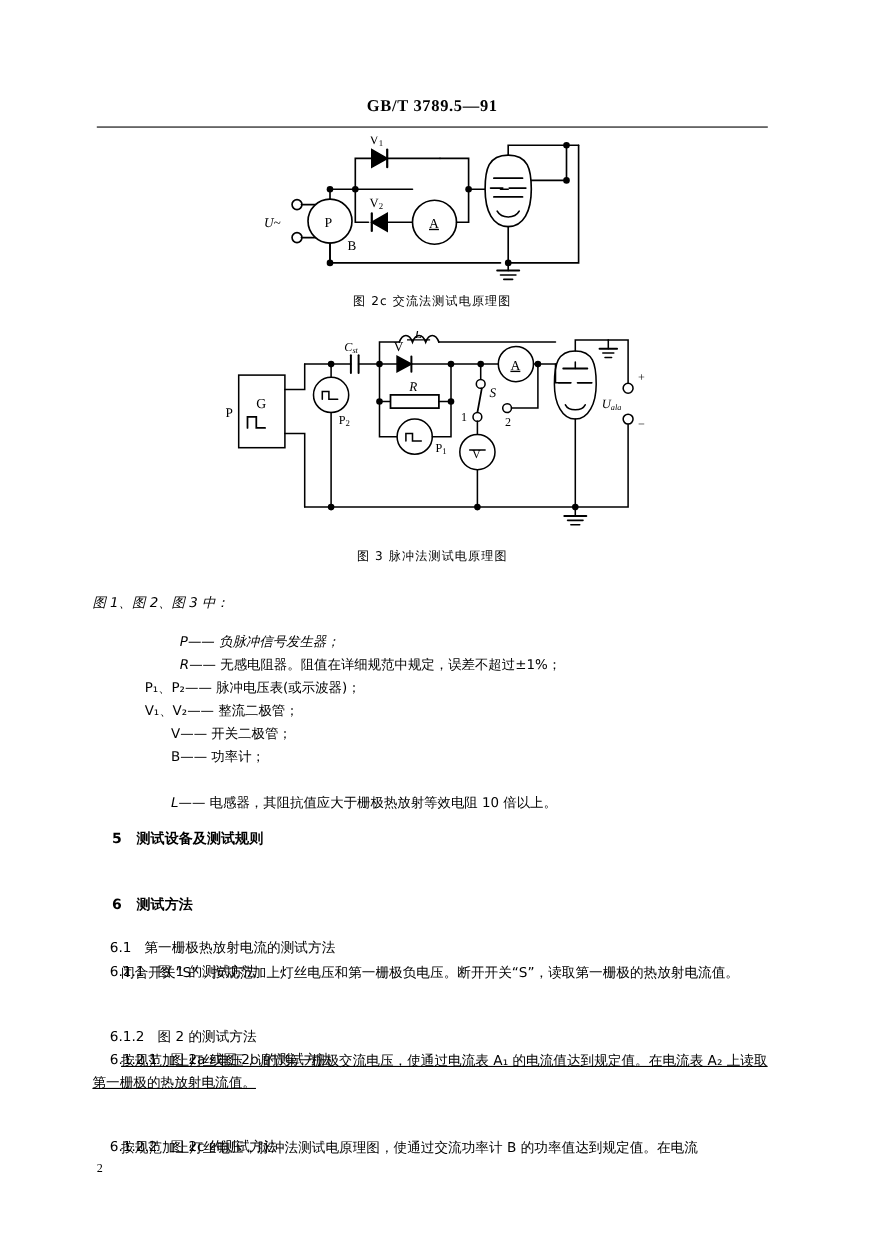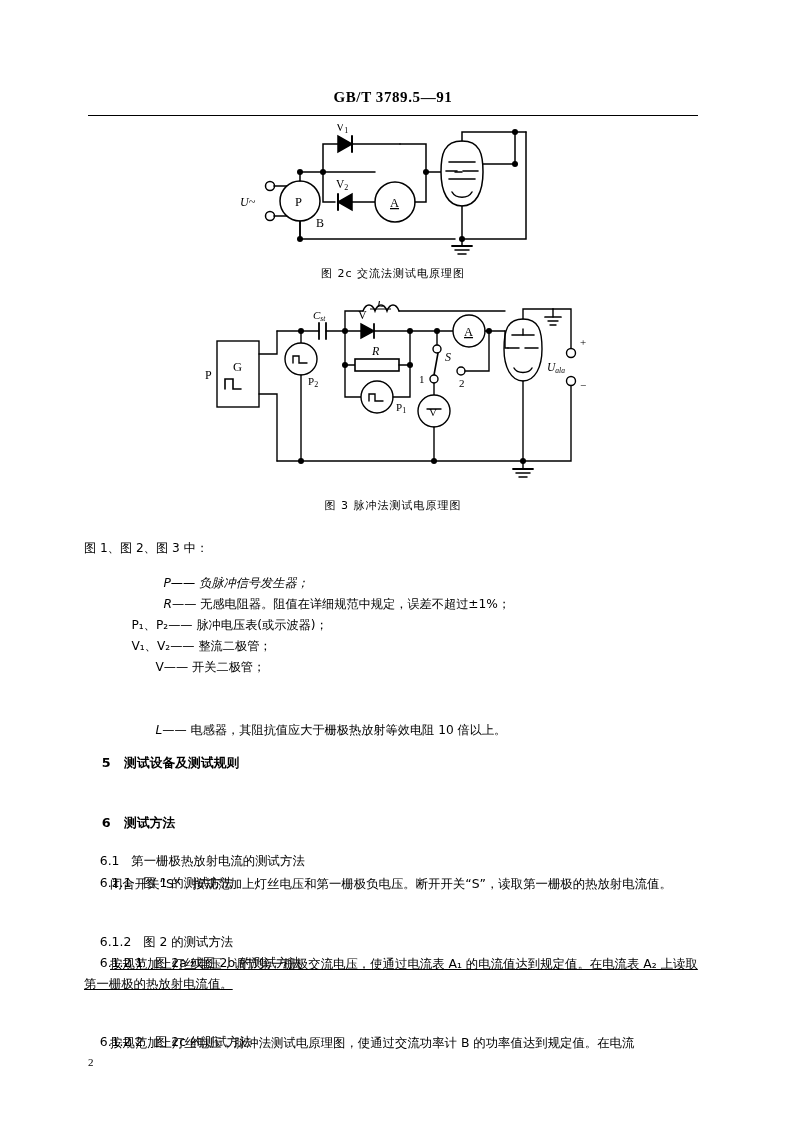--- a/index.html
+++ b/index.html
@@ -294,21 +294,21 @@
         <text x="214" y="82" font-size="11">1</text>
         <text x="254" y="86" font-size="11">2</text>
         <text x="342" y="70" font-size="11.5" font-style="italic">U<tspan font-size="7.5" dy="2">ala</tspan></text>
         <text x="375" y="45" font-size="11">+</text>
         <text x="375" y="88" font-size="11">−</text>
       </g>
     </svg>
   </div>
   <div class="fig-caption" style="top:482px;">图 3  脉冲法测试电原理图</div>
 
-  <div class="legend-line" style="left:84px; top:524px;">图 1、图 2、图 3 中：</div>
+  <div class="legend-line" style="left:84px; top:524px;font-style:italic;">图 1、图 2、图 3 中：</div>
 
   <div class="legend-line" style="left:148px; top:545px;font-style:italic;">
     <span>P</span><span>—— 负脉冲信号发生器；</span>
   </div>
 
   <div class="legend-line" style="left:148px; top:566px;">
     <span class="ital">R</span><span>—— 无感电阻器。阻值在详细规范中规定，误差不超过±1%；</span>
   </div>
 
   <div class="legend-line" style="left:116px; top:587px;">
@@ -316,20 +316,23 @@
   </div>
 
   <div class="legend-line" style="left:116px; top:608px;">
     <span>V₁、V₂</span><span>—— 整流二极管；</span>
   </div>
 
   <div class="legend-line" style="left:140px; top:629px;">
     <span>V</span><span>—— 开关二极管；</span>
   </div>
 
+  <div class="legend-line" style="left:140px; top:650px;">
+    <span>B</span><span>—— 功率计；</span>
+  </div>
 
 
   <div class="legend-line" style="left:140px; top:692px;">
     <span class="ital">L</span><span>—— 电感器，其阻抗值应大于栅极热放射等效电阻 10 倍以上。</span>
   </div>
 
   <div class="txt heading" style="left:84px; top:718px;">
     <span>5</span>&nbsp;&nbsp;&nbsp;<span>测试设备及测试规则</span>
   </div>
 

